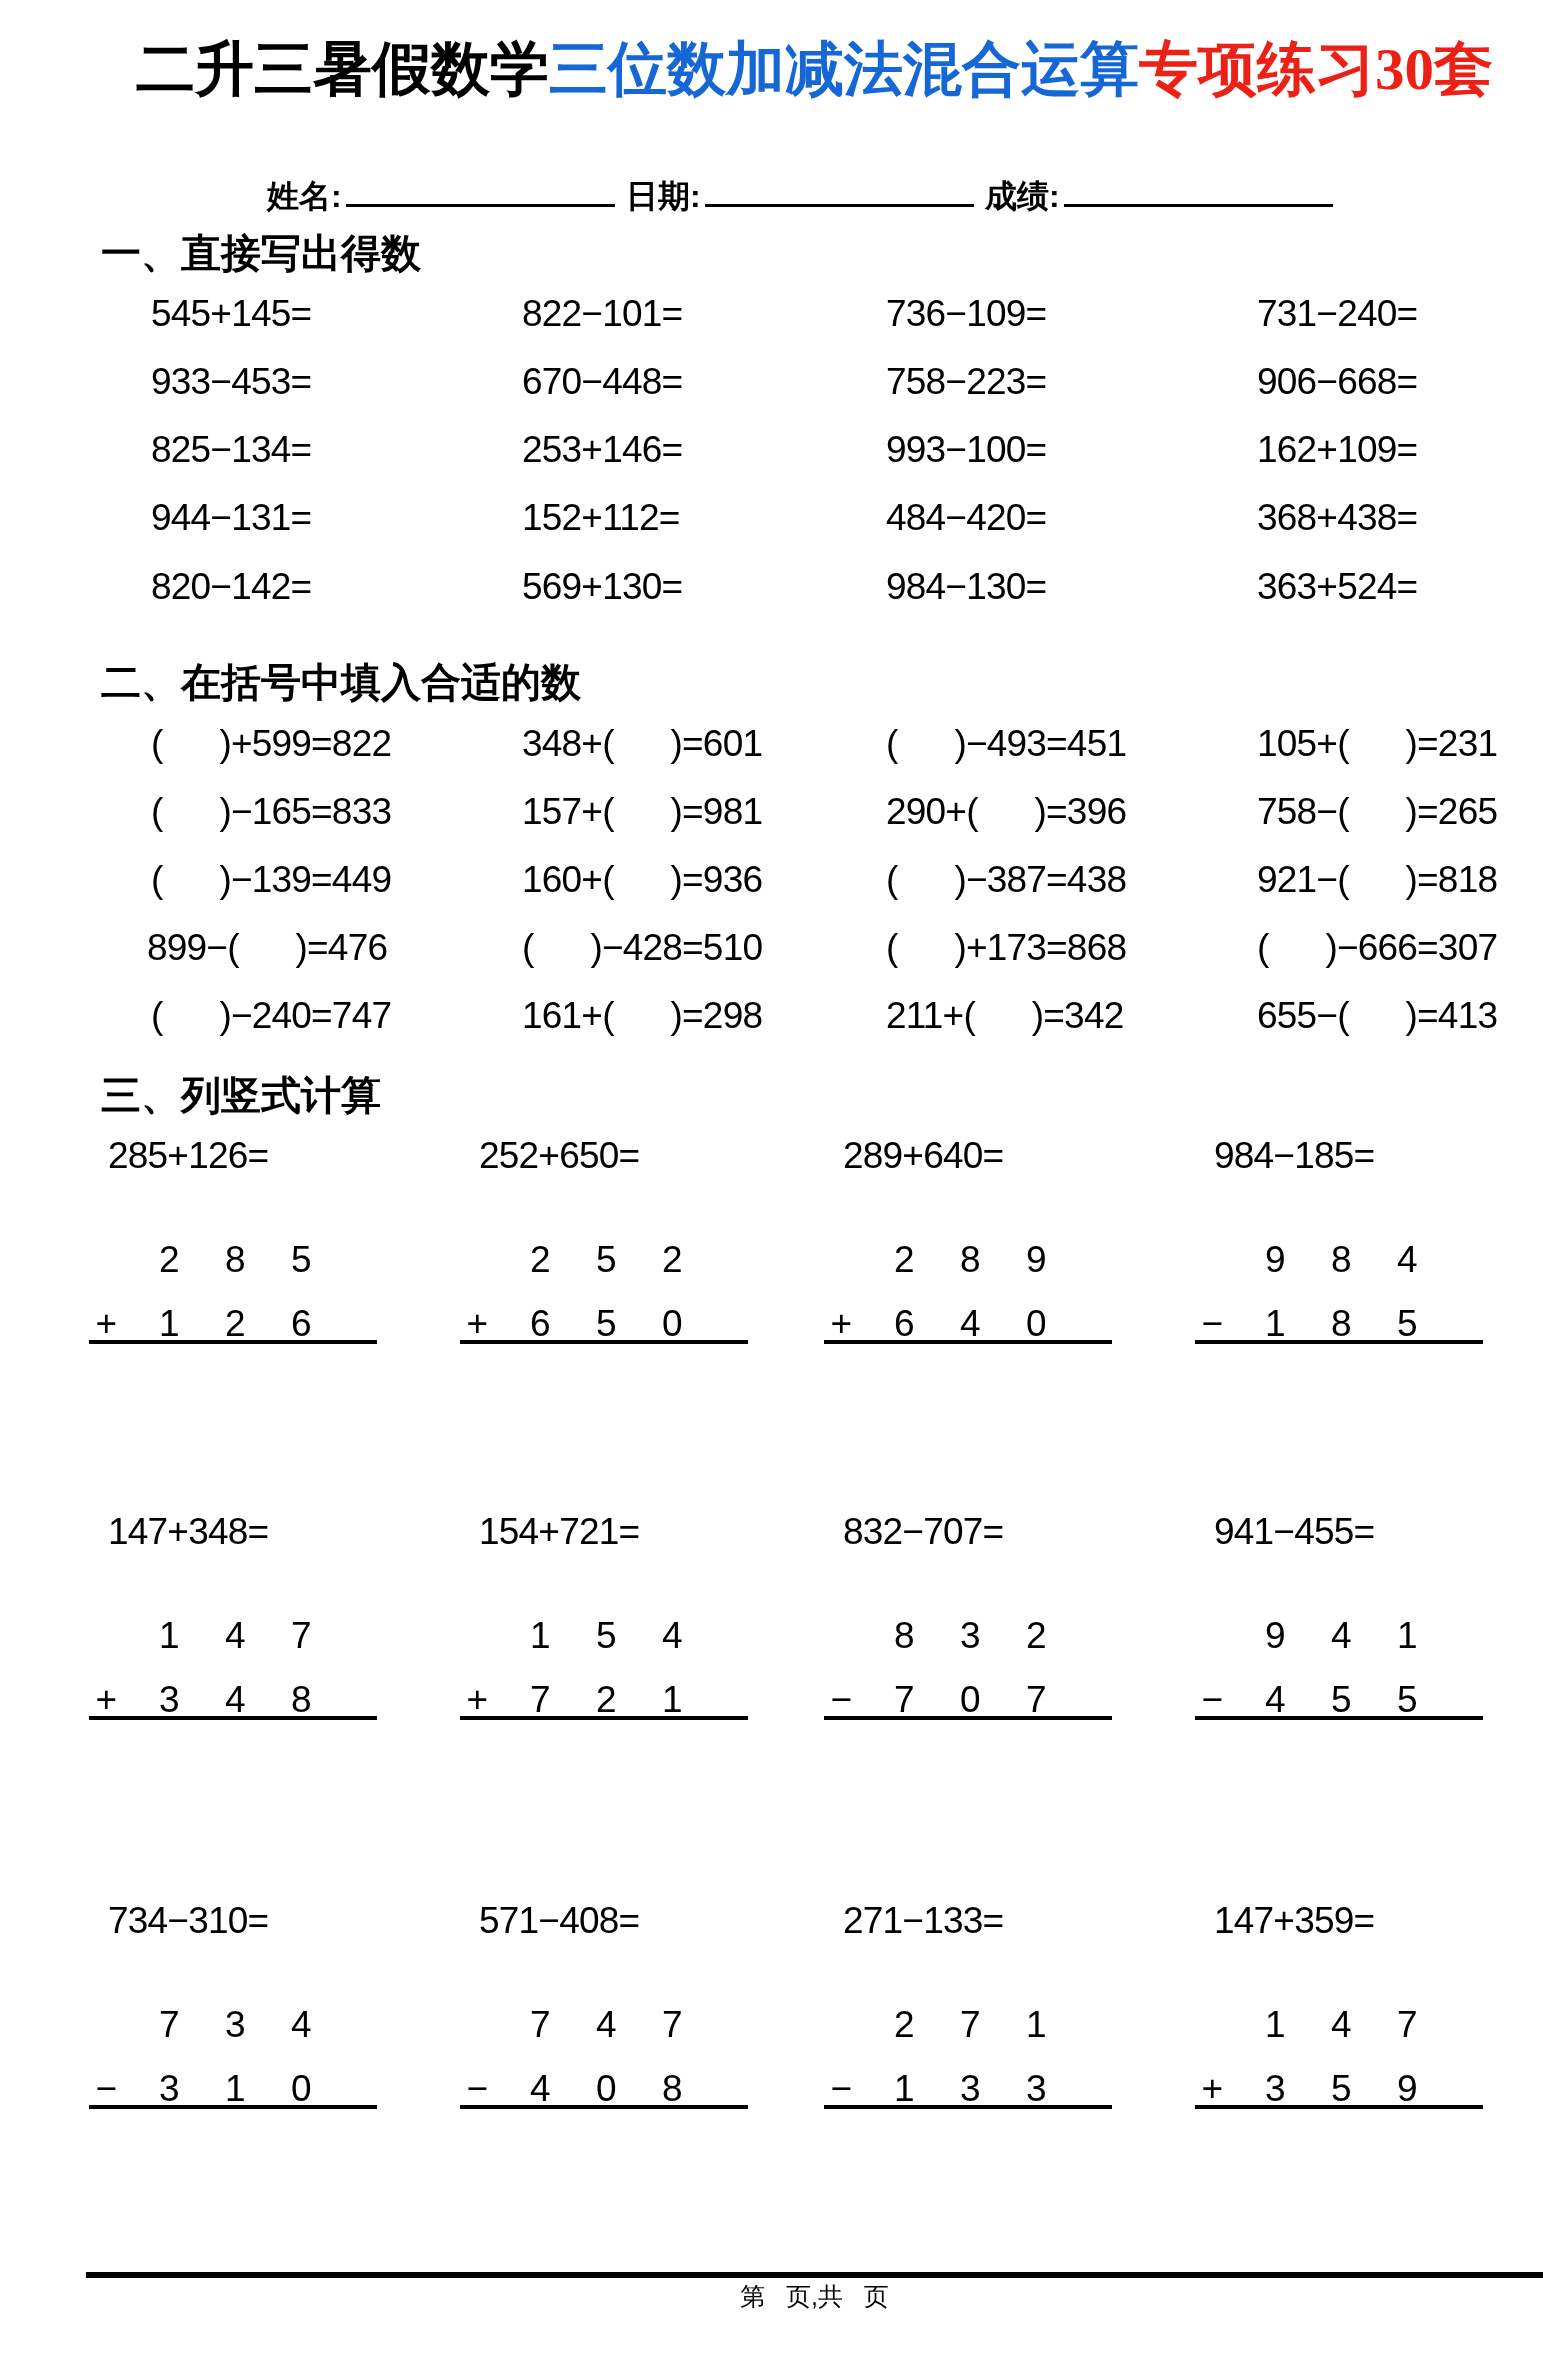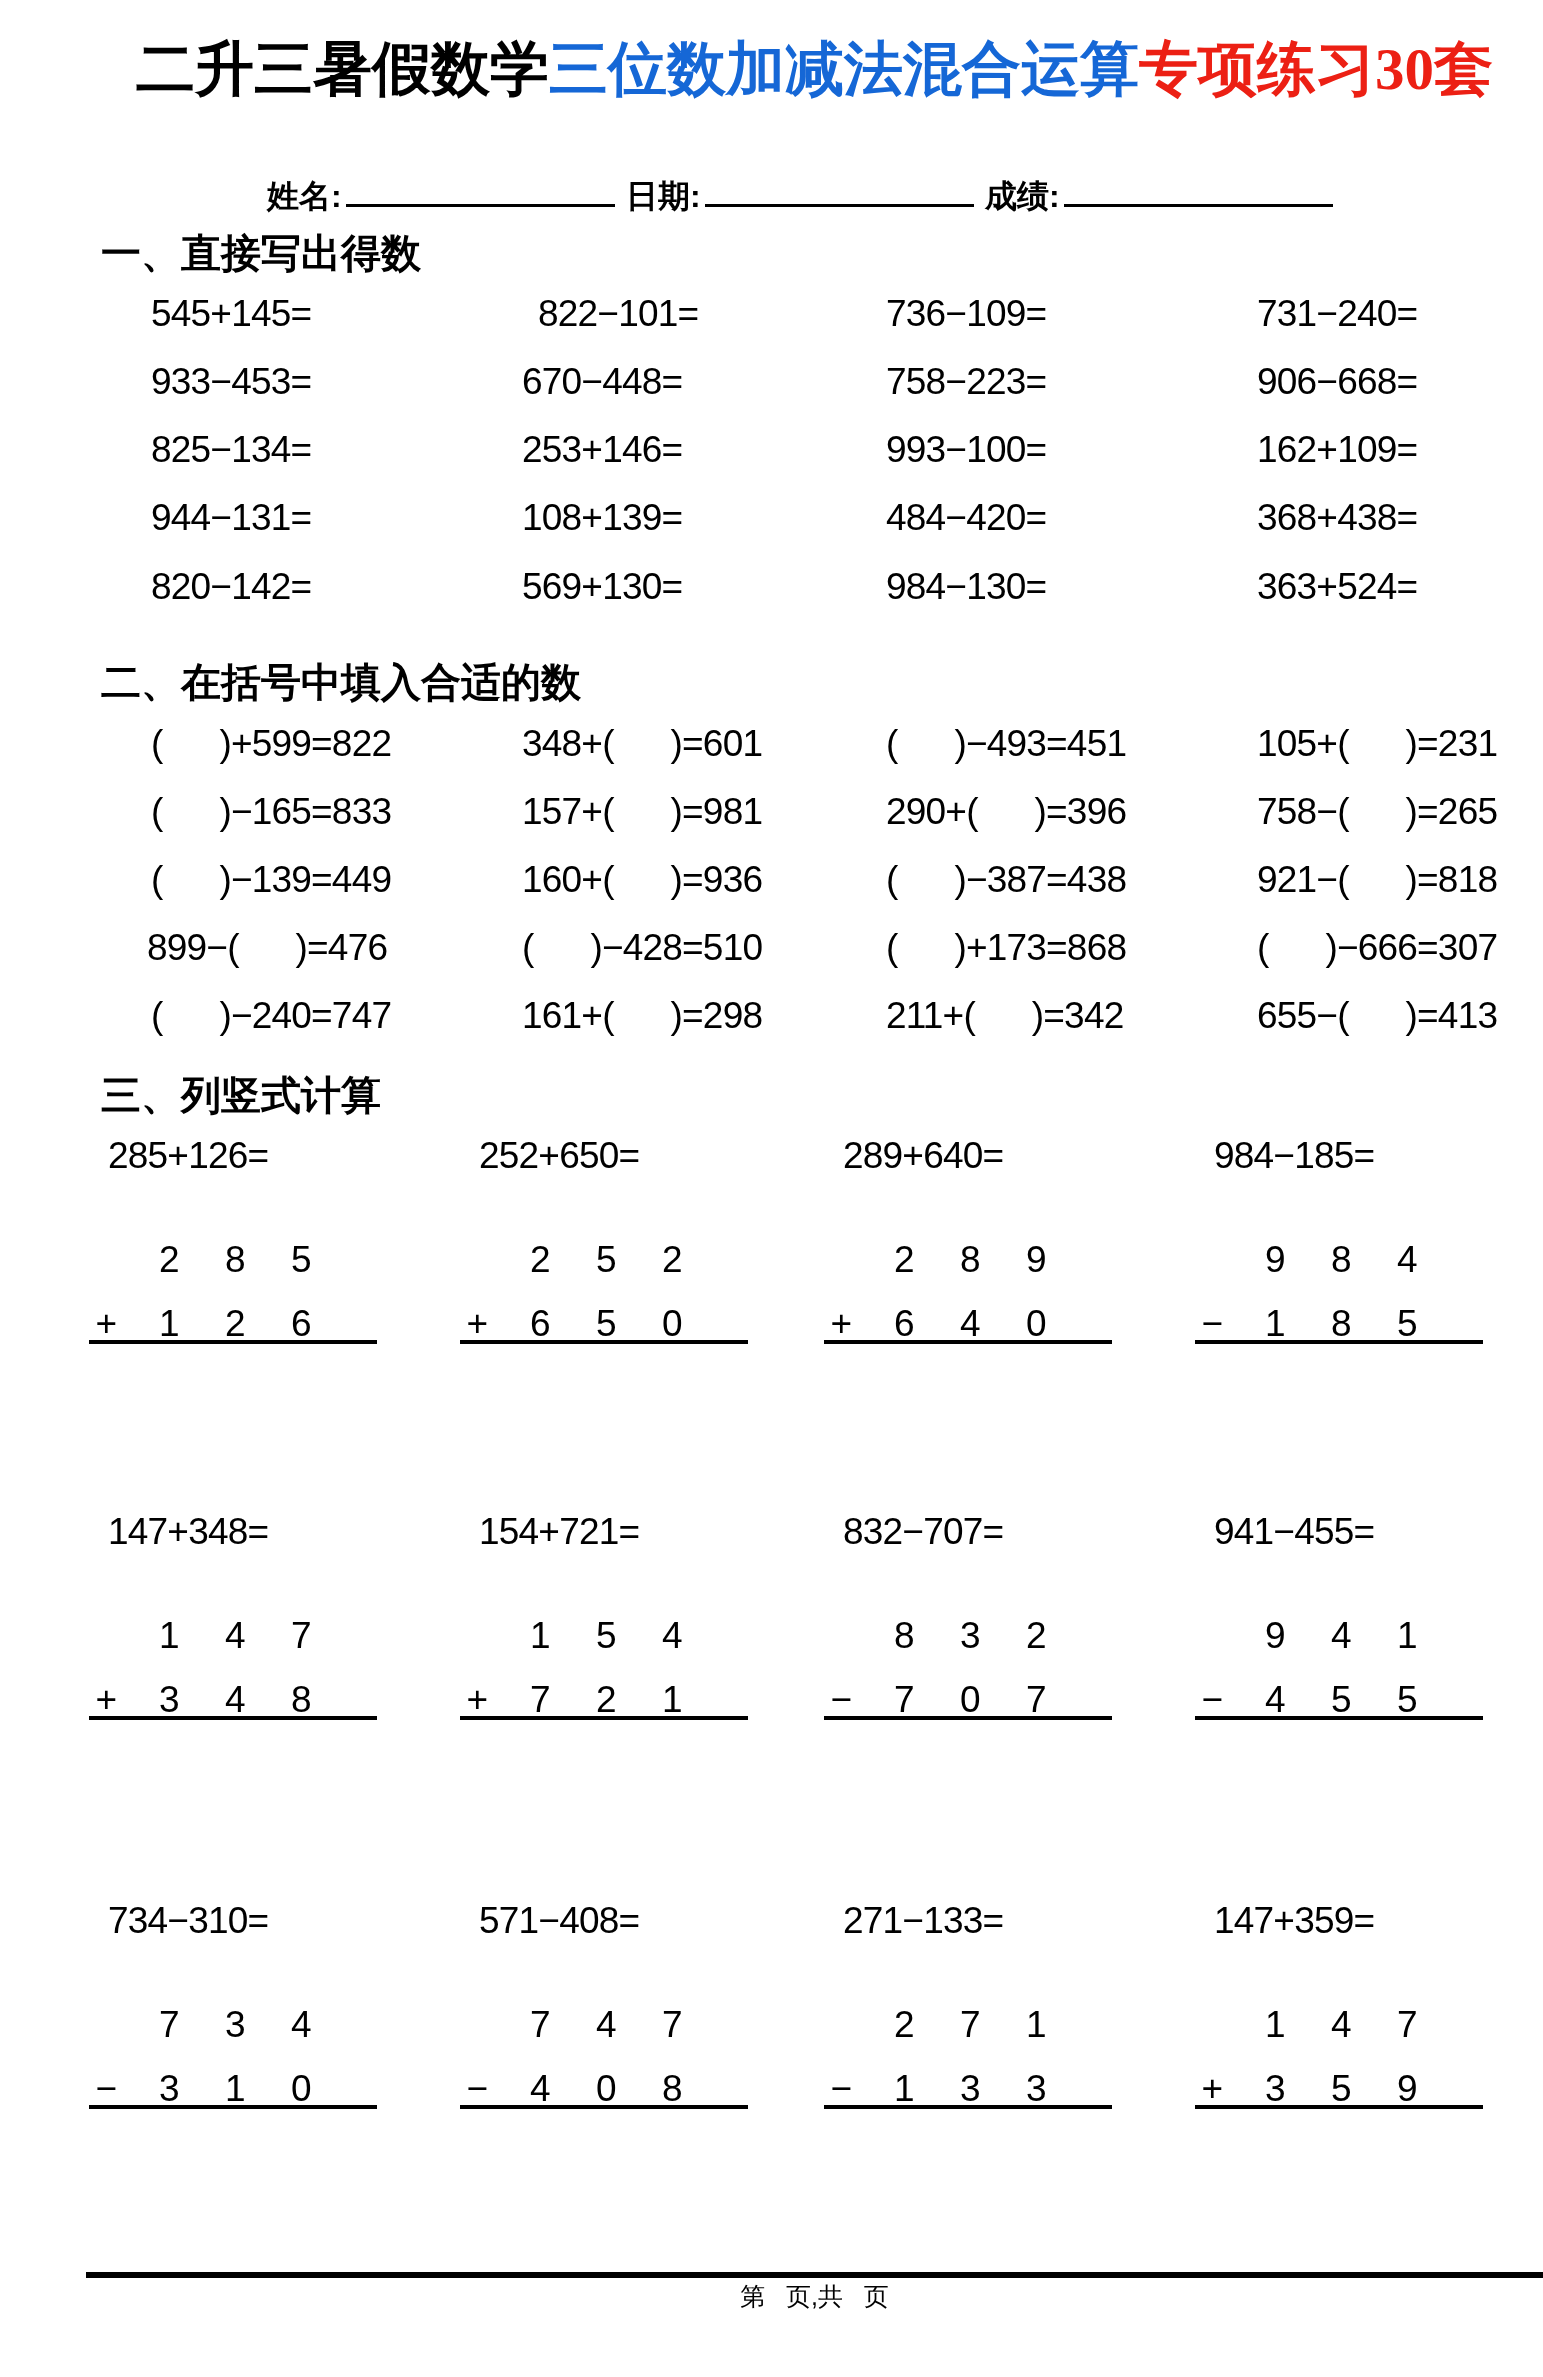--- a/index.html
+++ b/index.html
@@ -42,33 +42,33 @@
   <span>二升三暑假数学</span><span style="color:#1567D6">三位数加减法混合运算</span><span style="color:#EC2014">专项练习30套</span>
 </div>
 
 <div class="abs info">
   <span>姓名:</span><span class="blank"></span><span>日期:</span><span class="blank"></span><span>成绩:</span><span class="blank"></span>
 </div>
 
 <div class="abs heading" style="left:58px;top:233px">一、直接写出得数</div>
 <div>
   <div class="abs prob" style="left:108px;top:295px">545+145=</div>
-  <div class="abs prob" style="left:495px;top:295px">822−101=</div>
+  <div class="abs prob" style="left:479px;top:295px">822−101=</div>
   <div class="abs prob" style="left:843px;top:295px">736−109=</div>
   <div class="abs prob" style="left:1214px;top:295px">731−240=</div>
   <div class="abs prob" style="left:108px;top:363px">933−453=</div>
   <div class="abs prob" style="left:479px;top:363px">670−448=</div>
   <div class="abs prob" style="left:843px;top:363px">758−223=</div>
   <div class="abs prob" style="left:1214px;top:363px">906−668=</div>
   <div class="abs prob" style="left:108px;top:431px">825−134=</div>
   <div class="abs prob" style="left:479px;top:431px">253+146=</div>
   <div class="abs prob" style="left:843px;top:431px">993−100=</div>
   <div class="abs prob" style="left:1214px;top:431px">162+109=</div>
   <div class="abs prob" style="left:108px;top:499px">944−131=</div>
-  <div class="abs prob" style="left:479px;top:499px">108+139=</div>
+  <div class="abs prob" style="left:479px;top:499px">152+112=</div>
   <div class="abs prob" style="left:843px;top:499px">484−420=</div>
   <div class="abs prob" style="left:1214px;top:499px">368+438=</div>
   <div class="abs prob" style="left:108px;top:568px">820−142=</div>
   <div class="abs prob" style="left:479px;top:568px">569+130=</div>
   <div class="abs prob" style="left:843px;top:568px">984−130=</div>
   <div class="abs prob" style="left:1214px;top:568px">363+524=</div>
 </div>
 
 <div class="abs heading" style="left:58px;top:662px">二、在括号中填入合适的数</div>
 <div>

